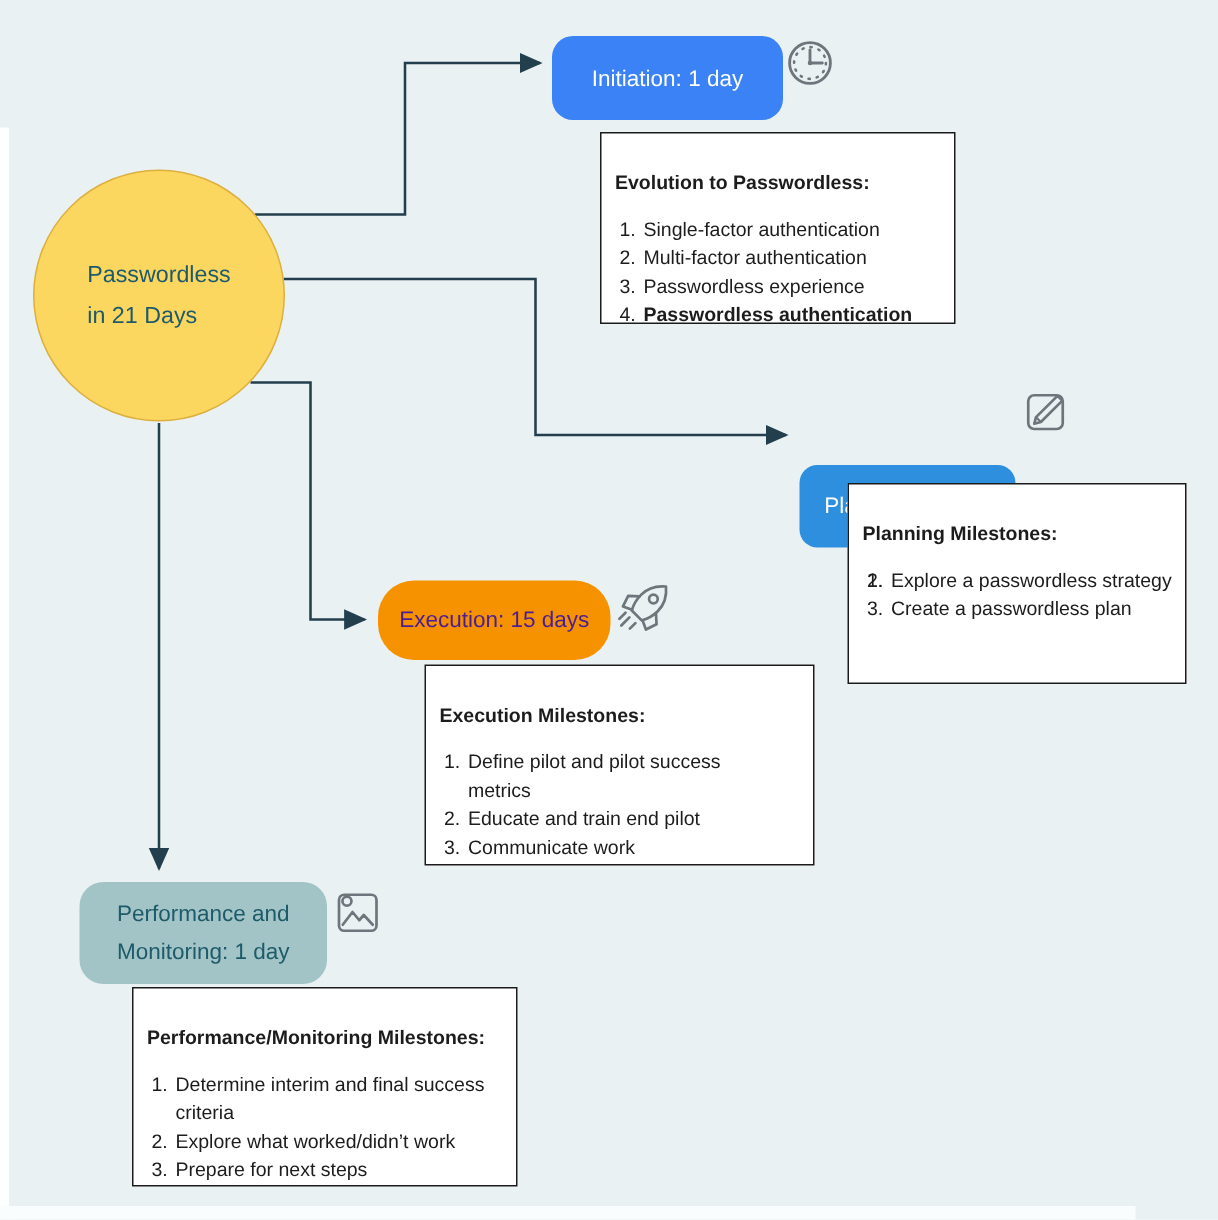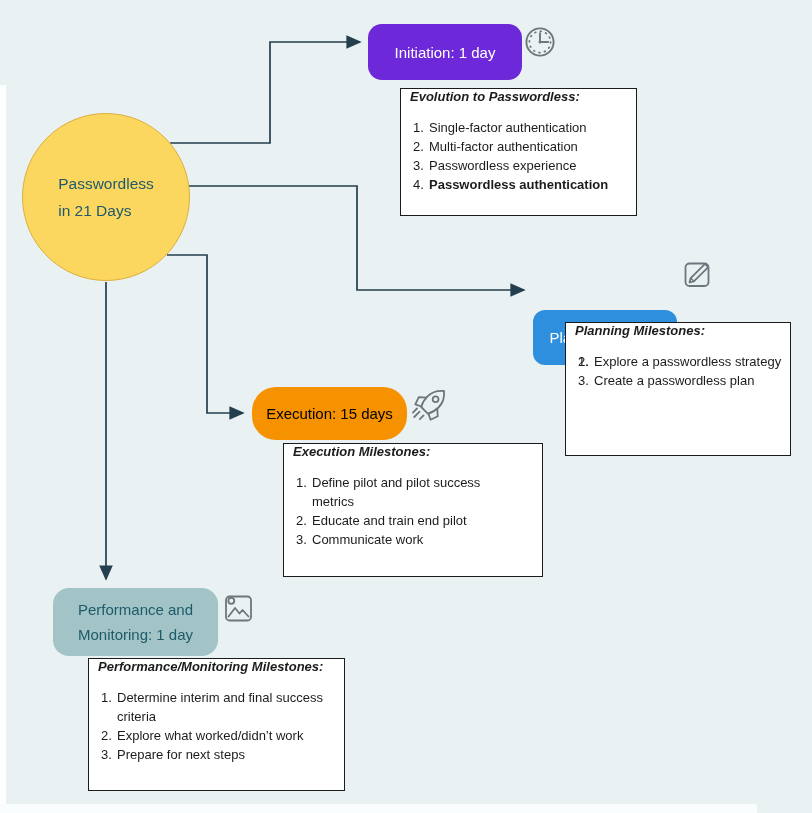--- a/index.html
+++ b/index.html
@@ -21,36 +21,36 @@
     box-sizing:border-box; display:flex; align-items:center; justify-content:center;
   }
   #circle .clines { color:#1E5A6B; font-size:15.5px; line-height:27px; text-align:left; }
 
   
   .node {
     position:absolute; box-sizing:border-box;
     display:flex; align-items:center; justify-content:center;
     font-size:15px; text-align:center;
   }
-  #node-initiation  { left:368px; top:24px;  width:154px; height:56px; background:#6d28d9; border-radius:14px; color:#FFFFFF; }
+  #node-initiation  { left:368px; top:24px;  width:154px; height:56px; background:#3b82f6; border-radius:14px; color:#FFFFFF; }
   #node-planning    { left:533px; top:262px; width:144px; height:55px; background:#2E8FDF; border-radius:12px; color:#FFFFFF;margin-top:48px; }
-  #node-execution   { left:252px; top:387px; width:155px; height:53px; background:#F69200; border-radius:24px; color:#000000; }
+  #node-execution   { left:252px; top:387px; width:155px; height:53px; background:#F69200; border-radius:24px; color:#4c1d95; }
   #node-performance { left:53px;  top:588px; width:165px; height:68px; background:#A2C4C6; border-radius:16px; color:#1D5A6A; line-height:25px; }
 
   
   .panel {
     position:absolute; box-sizing:border-box; background:#FFFFFF;
     border:1.3px solid #1B1B1B; color:#1C1C1C;
   }
   #panel-initiation  { left:400px; top:88px;  width:237px; height:128px; }
   #panel-planning    { left:565px; top:322px; width:226px; height:134px; }
   #panel-execution   { left:283px; top:443px; width:260px; height:134px; }
   #panel-performance { left:88px;  top:658px; width:257px; height:133px; }
 
-  .ptitle { font-weight:bold; font-size:13px; padding:0 6px 0 9px; white-space:nowrap;font-style:italic; }
+  .ptitle { font-weight:bold; font-size:13px; padding:25px 6px 0 9px; white-space:nowrap; }
   .mitems { margin-top:14px; }
   .mitem  { position:relative; padding-left:28px; padding-right:4px; font-size:13px; line-height:19px; }
   .mnum   { position:absolute; left:12px; top:0; }
   .mtext.bold { font-weight:bold; }
   .mline  { white-space:nowrap; }
 
   
   .icon { position:absolute; }
   #icon-clock  { left:523px; top:25px; }
   #icon-pencil { left:682px; top:256px; }

